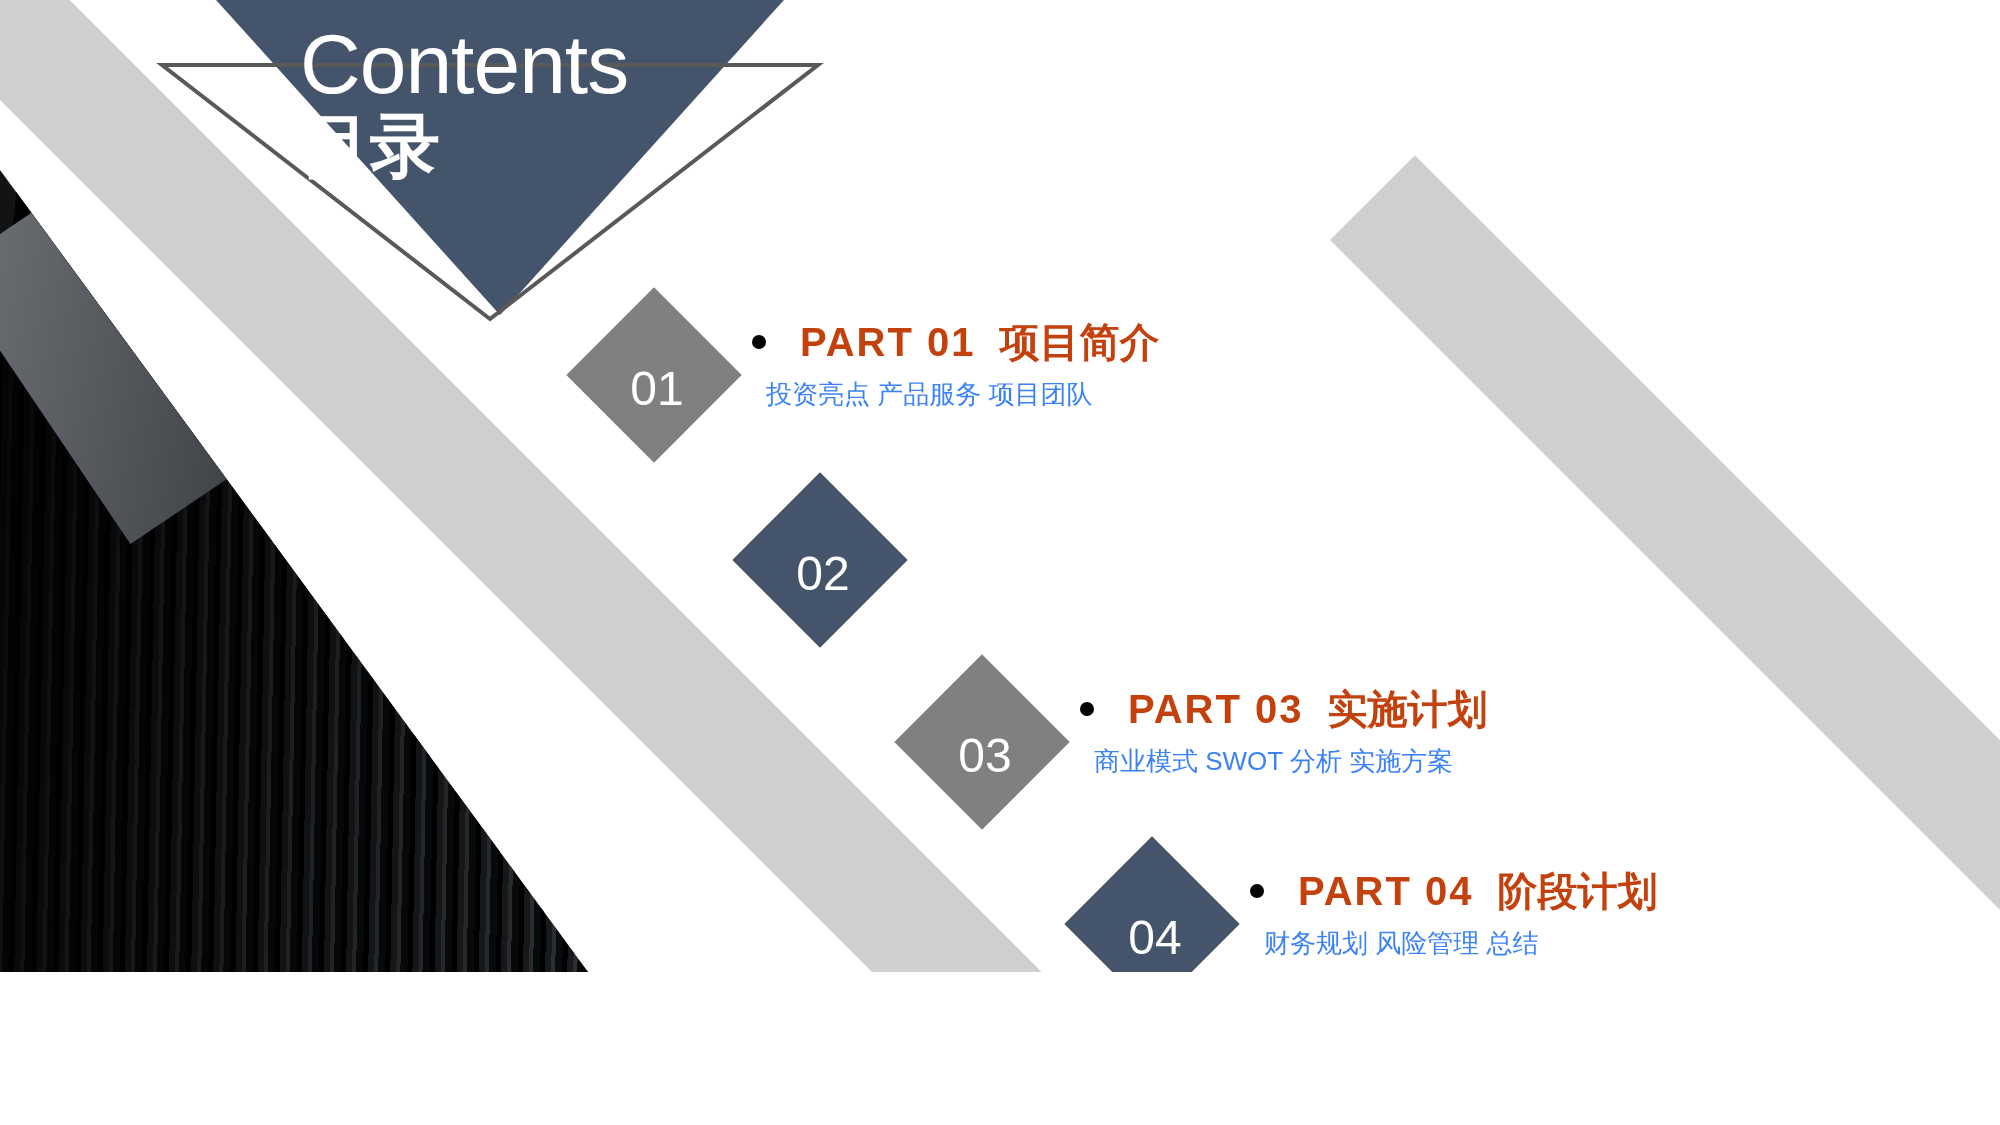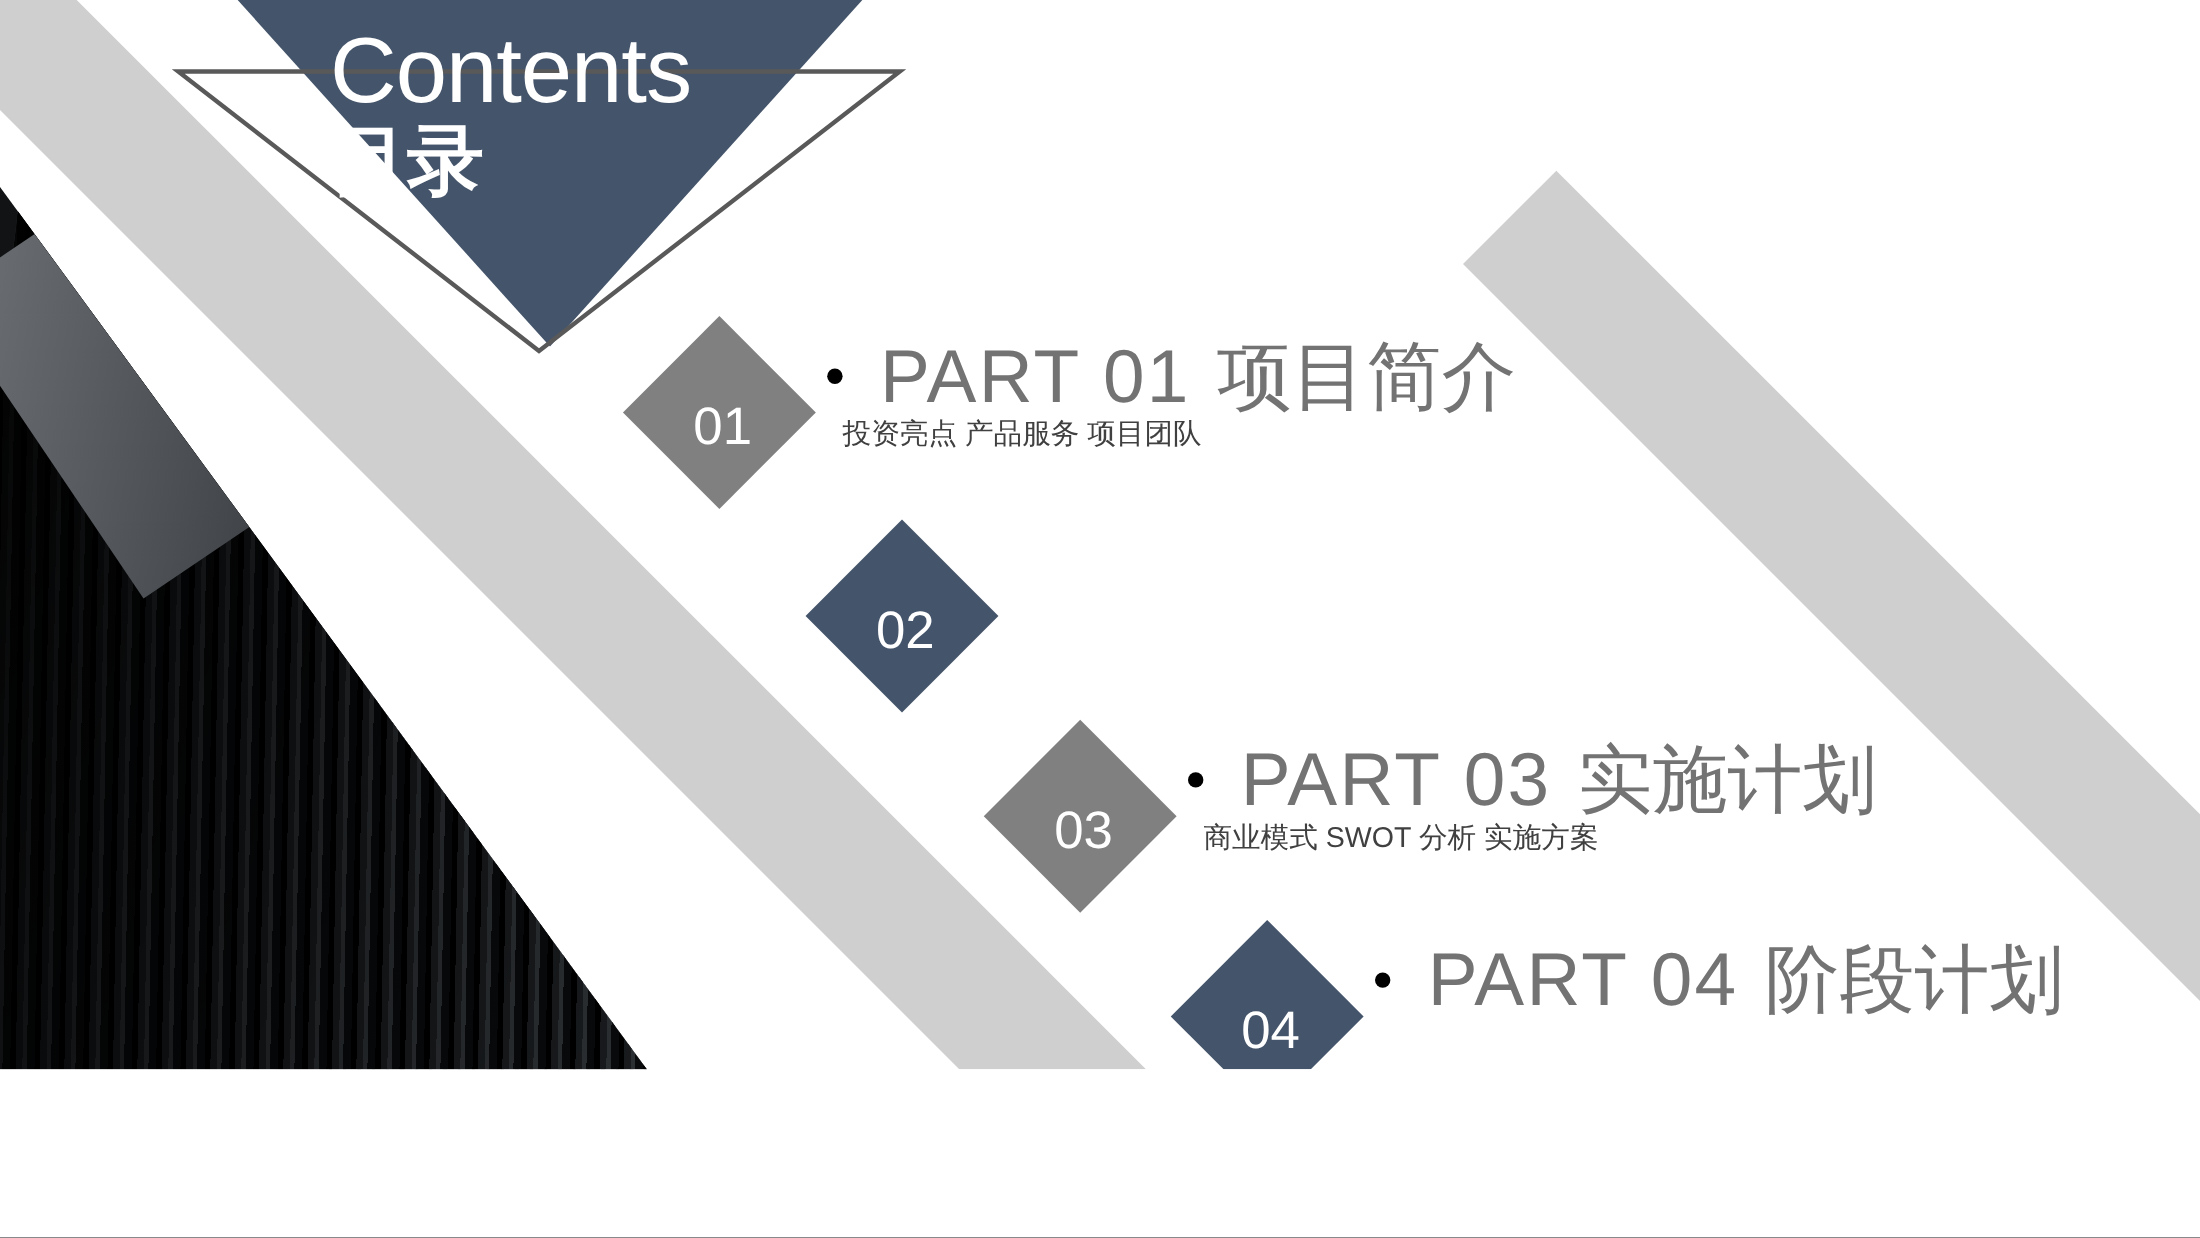--- a/index.html
+++ b/index.html
@@ -205,38 +205,38 @@
     padding-left: 6px;
     box-sizing: border-box;
   }
   .row-text {
     margin-left: 36px;
     white-space: nowrap;
   }
   .row-title {
     display: flex;
     align-items: center;
-    color: #737373;
-    font-size: 68px;
+    color: #c2410c;
+    font-size: 40px;
     line-height: 58px;
-    font-weight: 400;
+    font-weight: 700;
   }
   .bullet {
     display: inline-block;
     width: 14px;
     height: 14px;
     border-radius: 50%;
     background: #000000;
     margin-right: 34px;
     flex: 0 0 auto;
   }
   .part-label { letter-spacing: 2px; }
   .part-cn { margin-left: 24px; }
   .row-sub {
-    color: #404040;
+    color: #3b82f6;
     font-size: 26px;
     line-height: 34px;
     margin-top: 6px;
     margin-left: 14px;
   }
 
   #row-1 { left: 592px; top: 313px; }
   #row-2 { left: 758px; top: 498px; }
   #row-3 { left: 920px; top: 680px; }
   #row-4 { left: 1090px; top: 862px; }
@@ -316,16 +316,17 @@
   <div class="row" id="row-4">
     <div class="diamond" style="background: rgb(68, 84, 106);">
       <span class="dnum">04</span>
     </div>
     <div class="row-text">
       <div class="row-title">
         <span class="bullet"></span>
         <span class="part-label">PART 04</span>
         <span class="part-cn">阶段计划</span>
       </div>
+      <div class="row-sub">财务规划 风险管理  总结</div>
     </div>
   </div>
 
 </div>
 
 </body></html>

